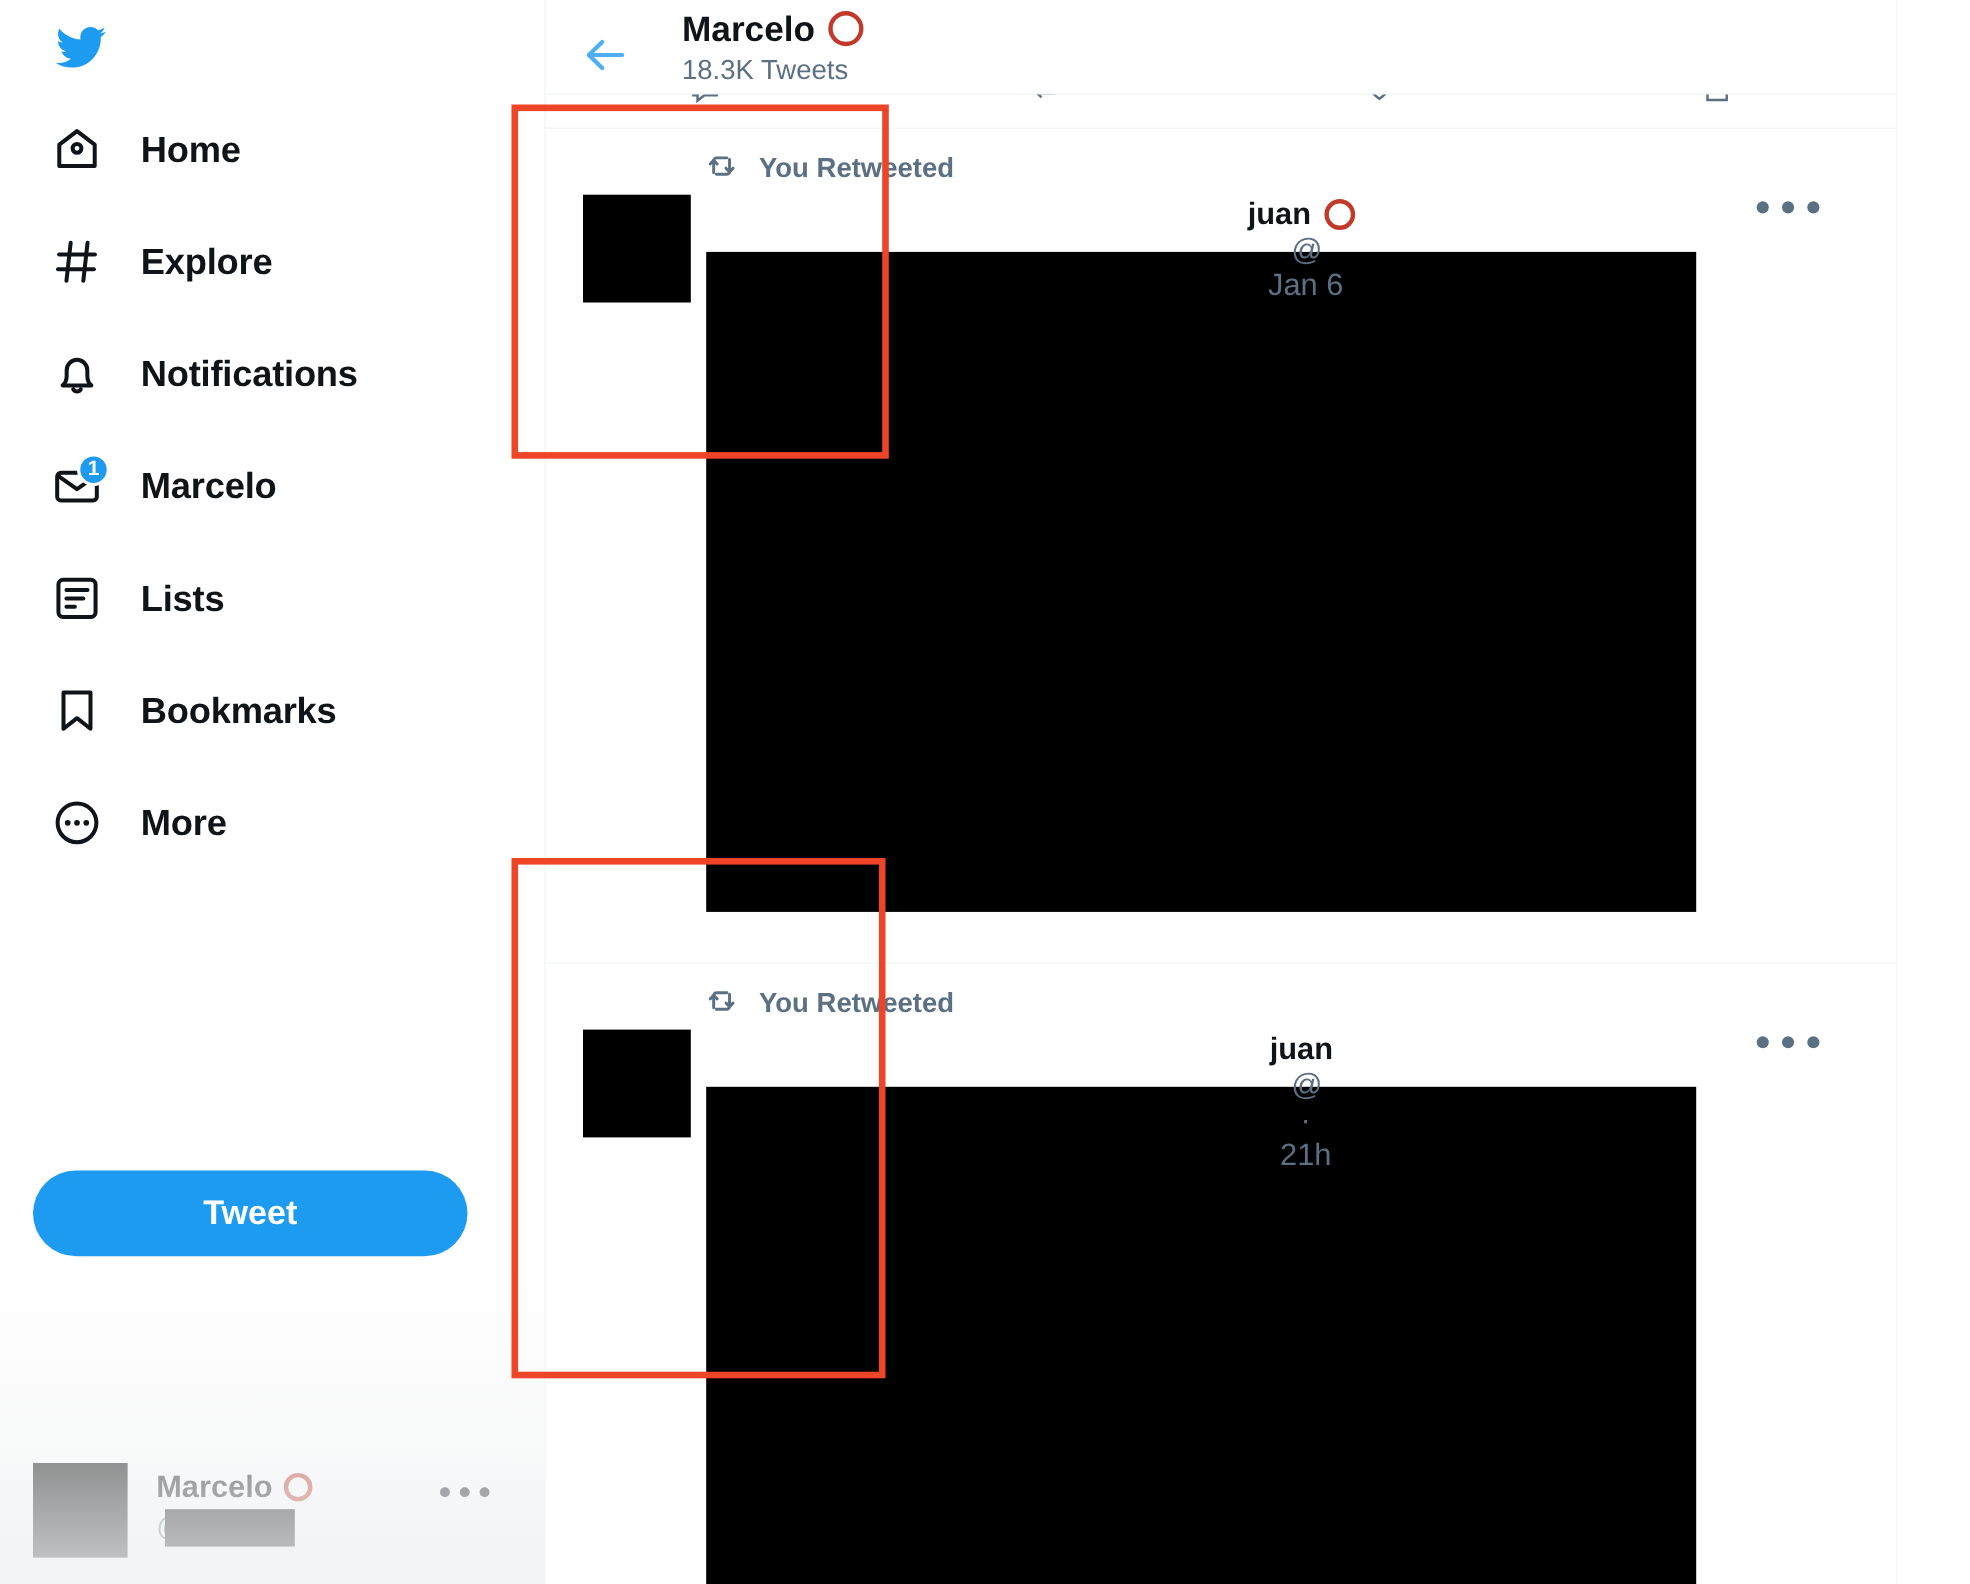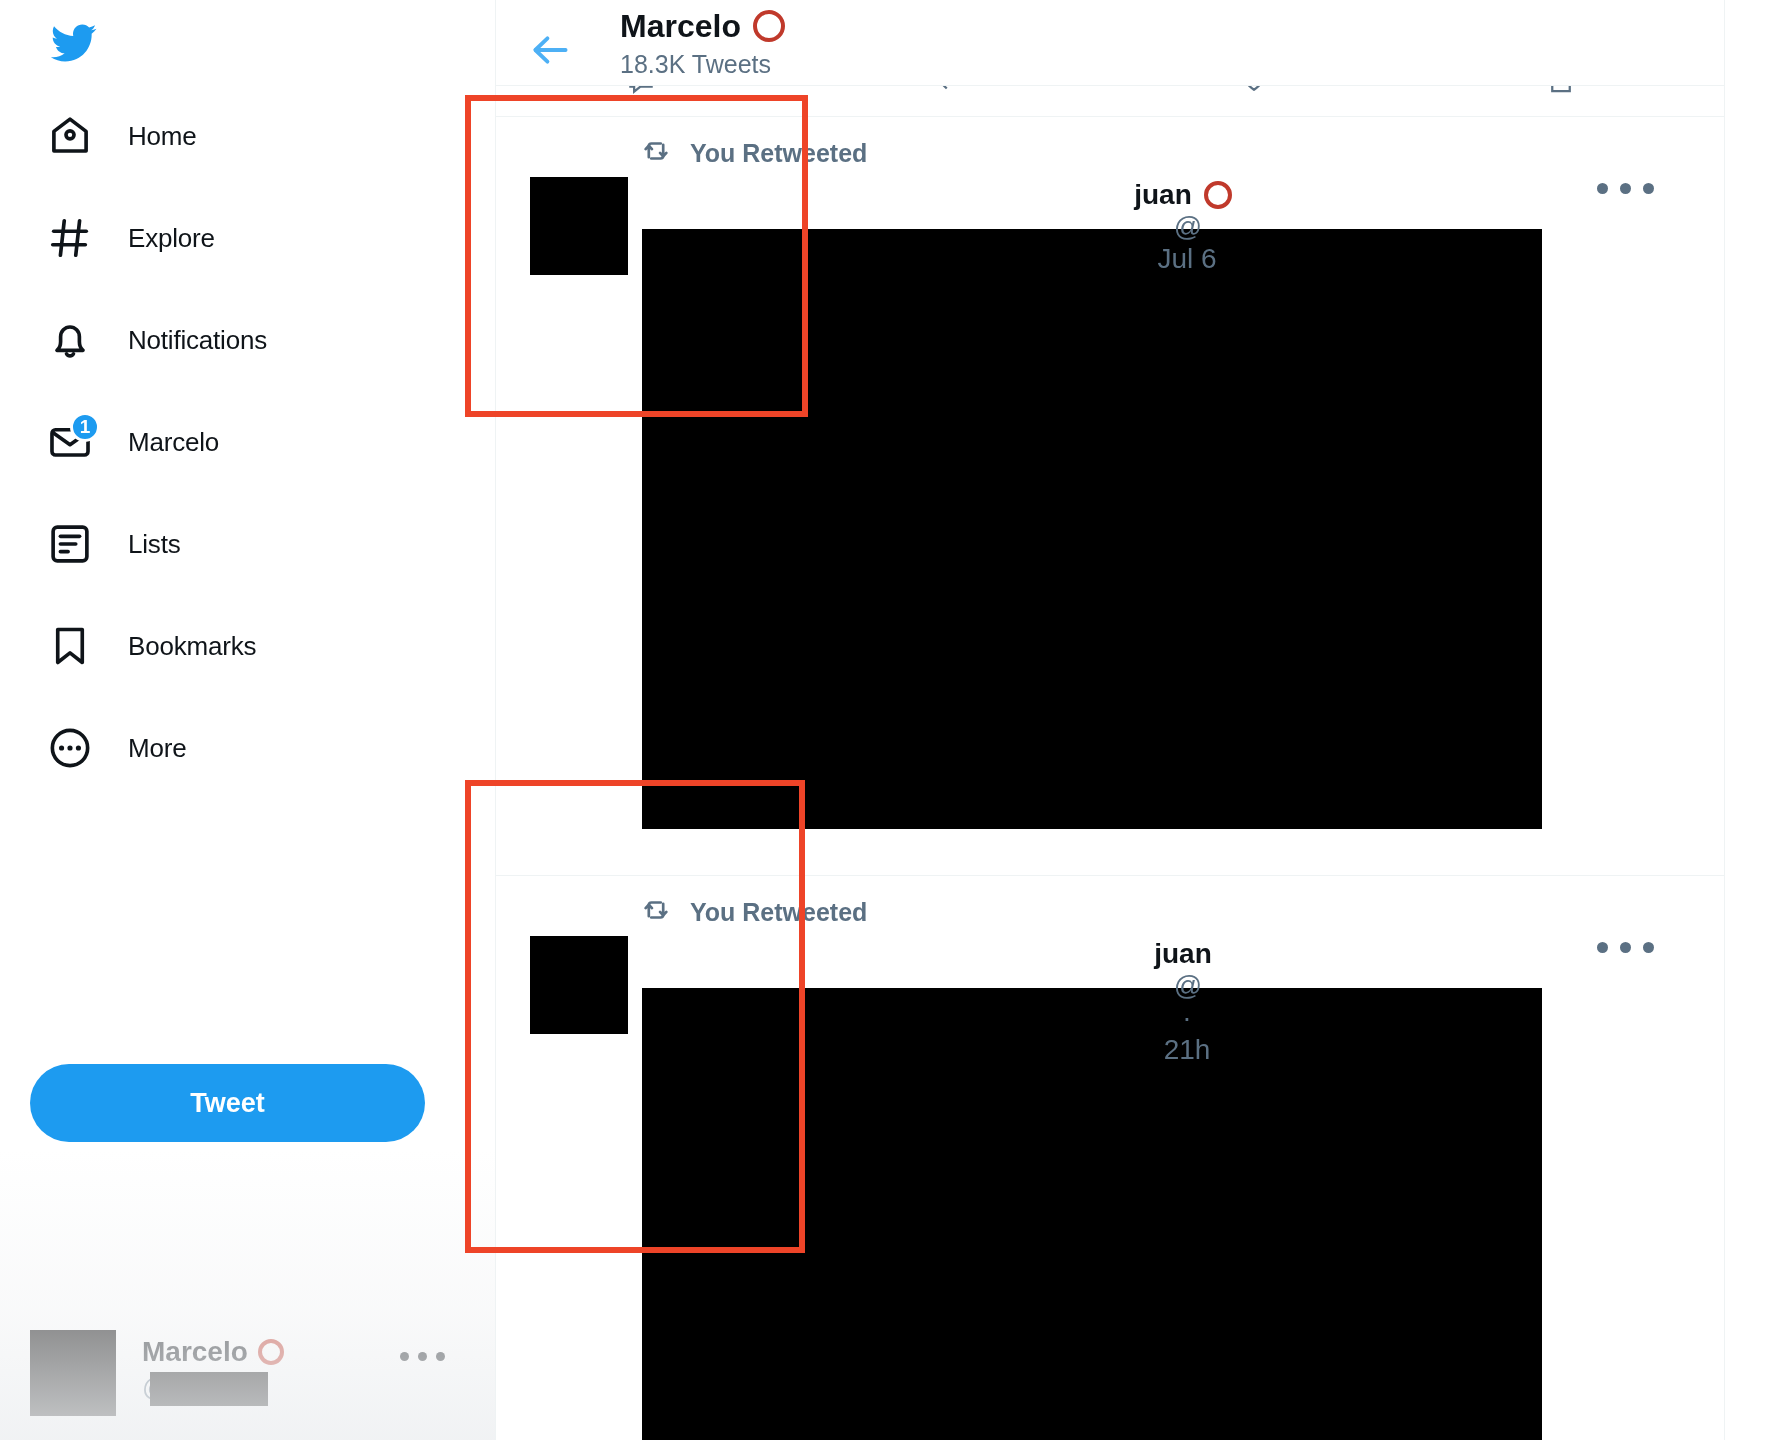--- a/index.html
+++ b/index.html
@@ -51,22 +51,22 @@
     box-sizing: border-box;
   }
   .nav-icon {
     position: relative;
     width: 52px; height: 52px;
     flex: 0 0 52px;
     display: flex; align-items: center; justify-content: center;
   }
   .nav-label {
     margin-left: 32px;
-    font-size: 26px;
-    font-weight: normal;
+    font-size: 33px;
+    font-weight: bold;
     color: #0f1419;
     letter-spacing: -0.2px;
     white-space: nowrap;
   }
   .nav-item.active .nav-label { color: #1d9bf0; }
   .badge {
     position: absolute;
     top: -4px; left: 26px;
     min-width: 30px; height: 30px;
     border-radius: 15px;
@@ -81,21 +81,21 @@
   }
   .tweet-button {
     position: absolute;
     left: 30px; top: 1064px;
     width: 395px; height: 78px;
     border-radius: 39px;
     background: #1d9bf0;
     border: none;
     color: #ffffff;
     font-family: "Liberation Sans", sans-serif;
-    font-size: 27px;
+    font-size: 31px;
     font-weight: bold;
     cursor: pointer;
   }
   .account-card {
     position: absolute;
     left: 30px; top: 1330px;
     width: 430px;
     height: 105px;
     display: flex;
     align-items: flex-start;
@@ -491,21 +491,21 @@
             <span class="retweet-text">You Retweeted</span>
           </div>
 
           <div class="tweet-head">
             <span class="author-name">
               <span>juan</span>
               <span class="red-circle-emoji" style="width:28px;height:28px;margin-left:12px;"></span>
             </span>
             <span class="at-sign">@</span>
             <span class="redact handle-redact" style="width:148px;"></span>
-            <span class="timestamp">Jul 6</span>
+            <span class="timestamp">Jan 6</span>
           </div>
 
           <div class="tweet-dots">
             <i></i>
               <i></i>
               <i></i>
           </div>
 
           <div class="tweet-content-redact" style="width:900px;height:600px;"></div>
         </div>

